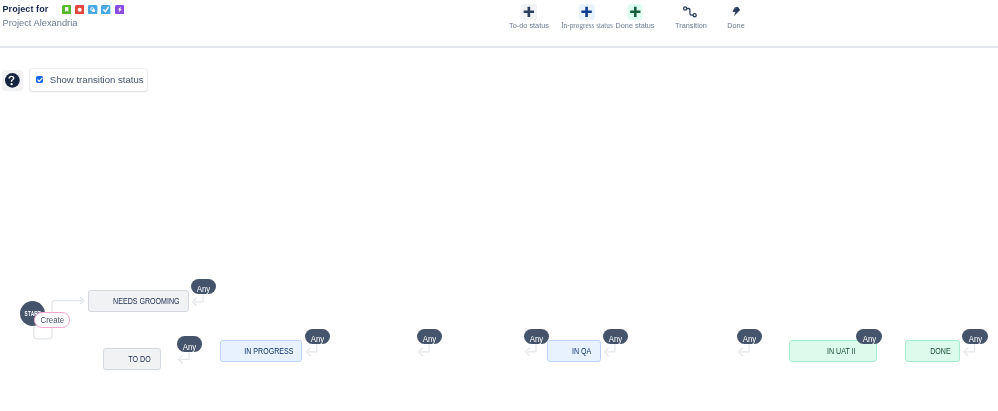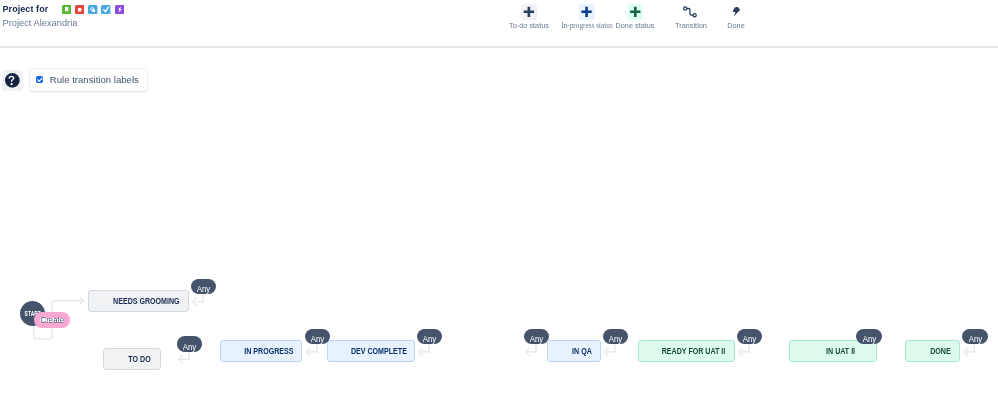--- a/index.html
+++ b/index.html
@@ -32,36 +32,36 @@
             box-shadow:0 0 0 1px rgba(9,30,66,0.06), 0 1px 2px rgba(9,30,66,0.10);
             display:flex;align-items:center;}
   .chk{width:7.8px;height:7.8px;border-radius:1.8px;background:#1366e8;margin-left:6.2px;
        display:flex;align-items:center;justify-content:center;flex:none;}
   .chk-lbl{font-size:9.6px;color:#44546f;margin-left:6.3px;white-space:nowrap;}
 
   
   .canvas{position:absolute;left:0;top:0;width:998px;height:411px;}
   .node{position:absolute;height:22px;border-radius:3px;box-sizing:border-box;
         display:flex;align-items:center;justify-content:center;
-        font-size:8.6px;font-weight:700;letter-spacing:0px;white-space:nowrap;padding-left:16px;}
+        font-size:8.6px;font-weight:400;letter-spacing:0px;white-space:nowrap;padding-left:16px;}
   .node span{display:inline-block;transform:scaleX(0.825);transform-origin:center;}
   .cat-todo{background:#f1f2f4;border:1px solid #d4d9e0;color:#182a4e;}
   .cat-inprogress{background:#e8f1fe;border:1px solid #bed4f7;color:#0b3168;}
   .cat-done{background:#ddfbed;border:1px solid #a6ebcd;color:#174b33;}
 
   .pill{position:absolute;height:15.7px;width:25.7px;border-radius:7.85px;background:#45546b;
         color:#fff;font-size:8.65px;display:flex;align-items:flex-end;justify-content:center;
         box-sizing:border-box;white-space:nowrap;z-index:5;}
   .pill span{display:inline-block;transform:scaleX(0.91);transform-origin:center;}
   .startcircle{position:absolute;width:25px;height:25px;border-radius:50%;background:#45546b;
                color:#fff;font-size:6.3px;font-weight:700;letter-spacing:0.2px;
                display:flex;align-items:center;justify-content:center;}
   .startcircle span{display:inline-block;transform:scaleX(0.76);transform-origin:center;}
   .createpill{position:absolute;height:15.6px;width:36.4px;border-radius:7.8px;background:#fff;
-              border:6px solid #f9a8d4;box-sizing:border-box;color:#44546f;font-size:8.9px;
+              border:1px solid #f9a8d4;box-sizing:border-box;color:#44546f;font-size:8.9px;
               display:flex;align-items:center;justify-content:center;z-index:6;}
   .createpill span{display:inline-block;transform:scaleX(0.88);transform-origin:center;}
   svg.edges{position:absolute;left:0;top:0;width:998px;height:411px;pointer-events:none;}
 </style>
 </head>
 <body>
 
 <div>
   <div class="hdr-title">Project for</div>
   <div class="hdr-sub">Project Alexandria</div>
@@ -158,21 +158,21 @@
     </g>
   </svg>
 </div>
 
 <div class="chkpanel">
   <span class="chk">
     <svg width="7.8" height="7.8" viewBox="0 0 7.8 7.8">
       <path d="M1.75 3.9 L3.15 5.4 L6.0 2.4" stroke="#fff" stroke-width="1.3" fill="none" stroke-linecap="round" stroke-linejoin="round"></path>
     </svg>
   </span>
-  <span class="chk-lbl">Rule transition labels</span>
+  <span class="chk-lbl">Show transition status</span>
 </div>
 
 <div class="canvas" id="canvas">
   <svg class="edges" id="edges">
       <path d="M203 294.2 L203 301.9 L194.9 301.9" stroke="#e4e7ea" stroke-width="1.3" fill="none" stroke-linecap="round" stroke-linejoin="round"></path>
       <path d="M196.2 298.3 L192.5 301.9 L196.2 305.5" stroke="#e4e7ea" stroke-width="1.3" fill="none" stroke-linecap="round" stroke-linejoin="round"></path>
       <path d="M189 351.7 L189 359.4 L180.9 359.4" stroke="#e4e7ea" stroke-width="1.3" fill="none" stroke-linecap="round" stroke-linejoin="round"></path>
       <path d="M182.2 355.8 L178.5 359.4 L182.2 363" stroke="#e4e7ea" stroke-width="1.3" fill="none" stroke-linecap="round" stroke-linejoin="round"></path>
       <path d="M316.8 344.2 L316.8 351.9 L308.7 351.9" stroke="#e4e7ea" stroke-width="1.3" fill="none" stroke-linecap="round" stroke-linejoin="round"></path>
       <path d="M310 348.3 L306.3 351.9 L310 355.5" stroke="#e4e7ea" stroke-width="1.3" fill="none" stroke-linecap="round" stroke-linejoin="round"></path>
@@ -202,38 +202,32 @@
     </div>
     <div class="pill" style="left: 176.7px; top: 336px;">
       <span>Any</span>
     </div>
     <div class="node cat-inprogress" style="left: 220.3px; top: 340px; width: 82px;">
       <span>IN PROGRESS</span>
     </div>
     <div class="pill" style="left: 304.5px; top: 328.5px;">
       <span>Any</span>
     </div>
-    <div class="node cat-inprogress" style="left: 326.5px; top: 340px; width: 88px;">
-      <span>DEV COMPLETE</span>
-    </div>
     <div class="pill" style="left: 416.7px; top: 328.5px;">
       <span>Any</span>
     </div>
     <div class="pill" style="left: 523.7px; top: 328.5px;">
       <span>Any</span>
     </div>
     <div class="node cat-inprogress" style="left: 546.5px; top: 340px; width: 54px;">
       <span>IN QA</span>
     </div>
     <div class="pill" style="left: 602.7px; top: 328.5px;">
       <span>Any</span>
     </div>
-    <div class="node cat-done" style="left: 637.5px; top: 340px; width: 97px;">
-      <span>READY FOR UAT II</span>
-    </div>
     <div class="pill" style="left: 736.7px; top: 328.5px;">
       <span>Any</span>
     </div>
     <div class="node cat-done" style="left: 789px; top: 340px; width: 88px;">
       <span>IN UAT II</span>
     </div>
     <div class="pill" style="left: 856.2px; top: 328.5px;">
       <span>Any</span>
     </div>
     <div class="node cat-done" style="left: 905px; top: 340px; width: 55px;">

